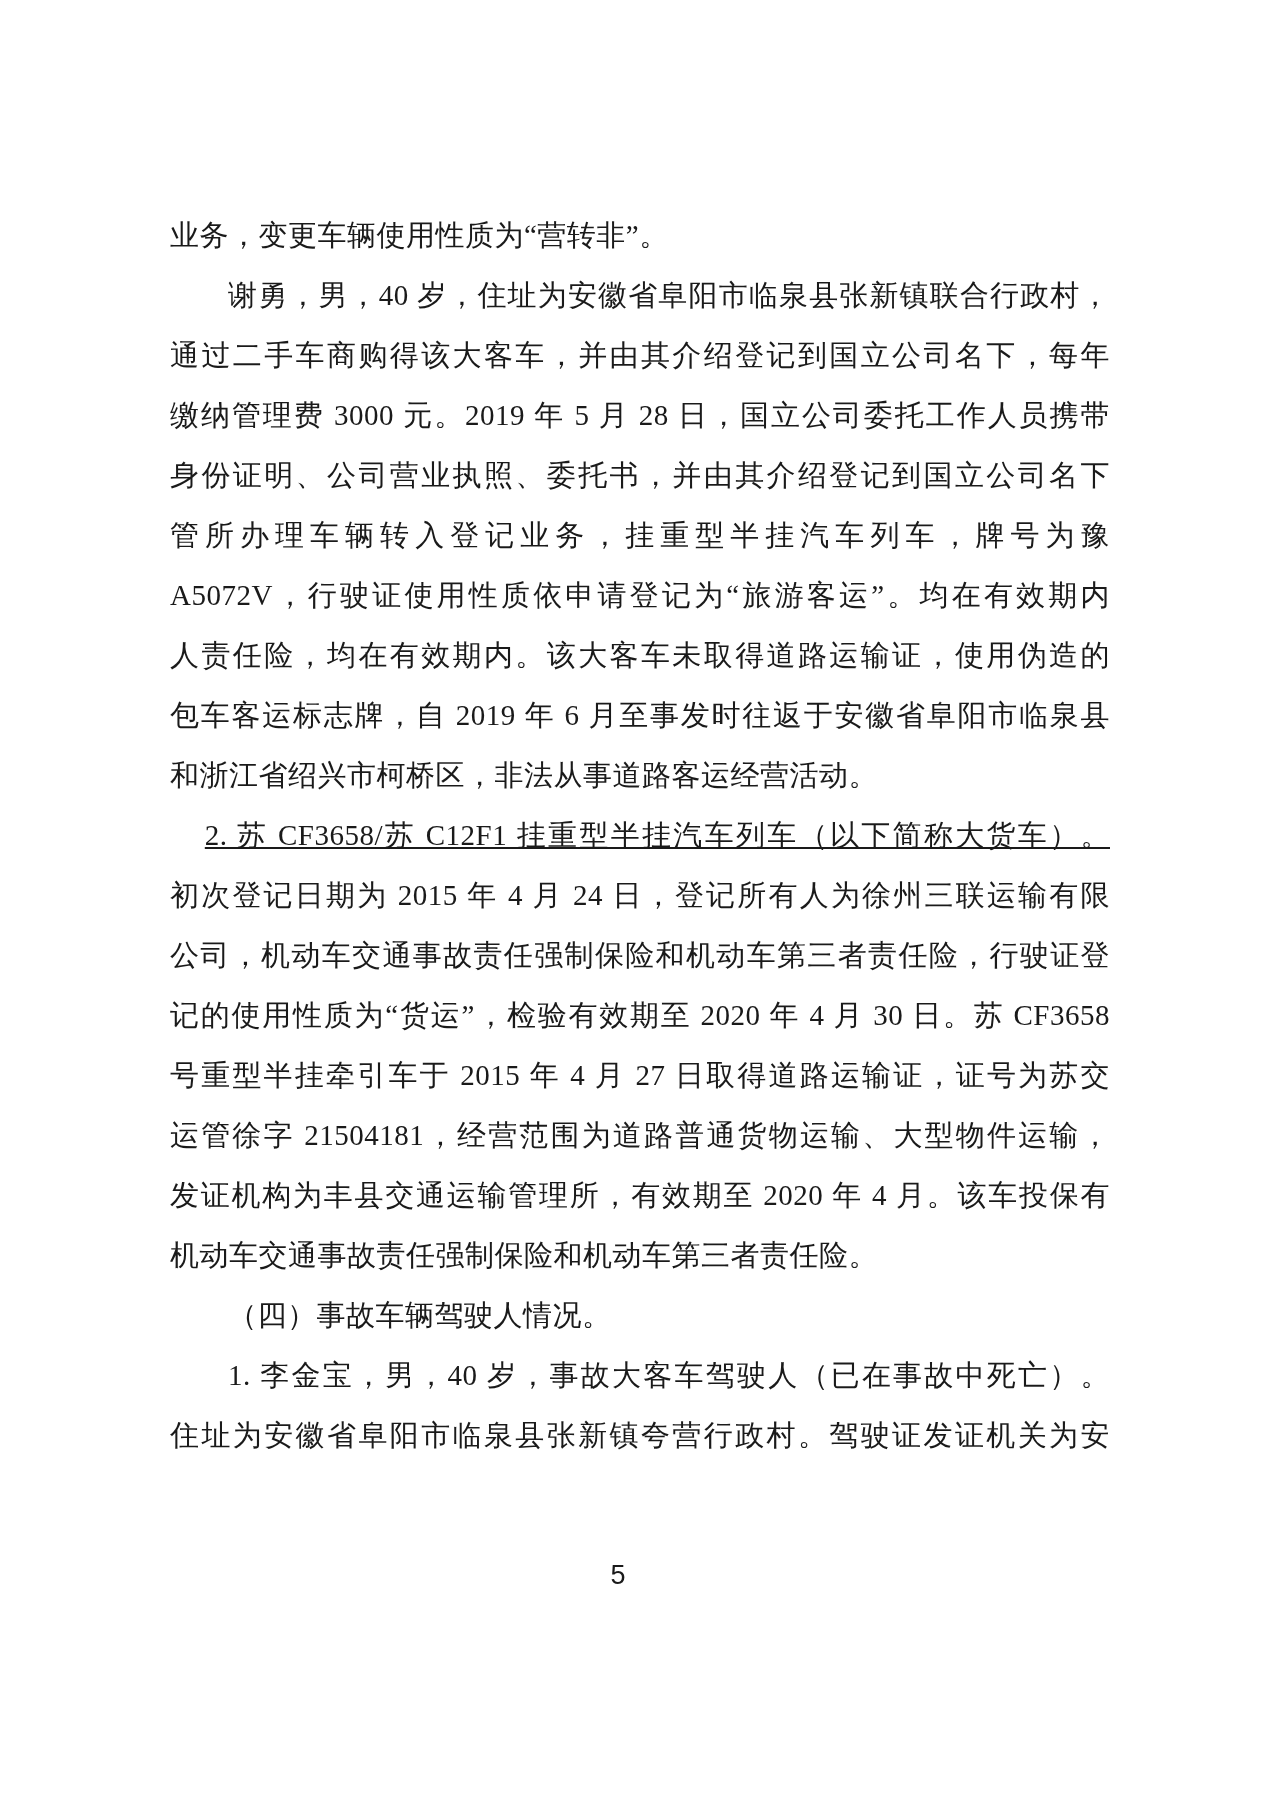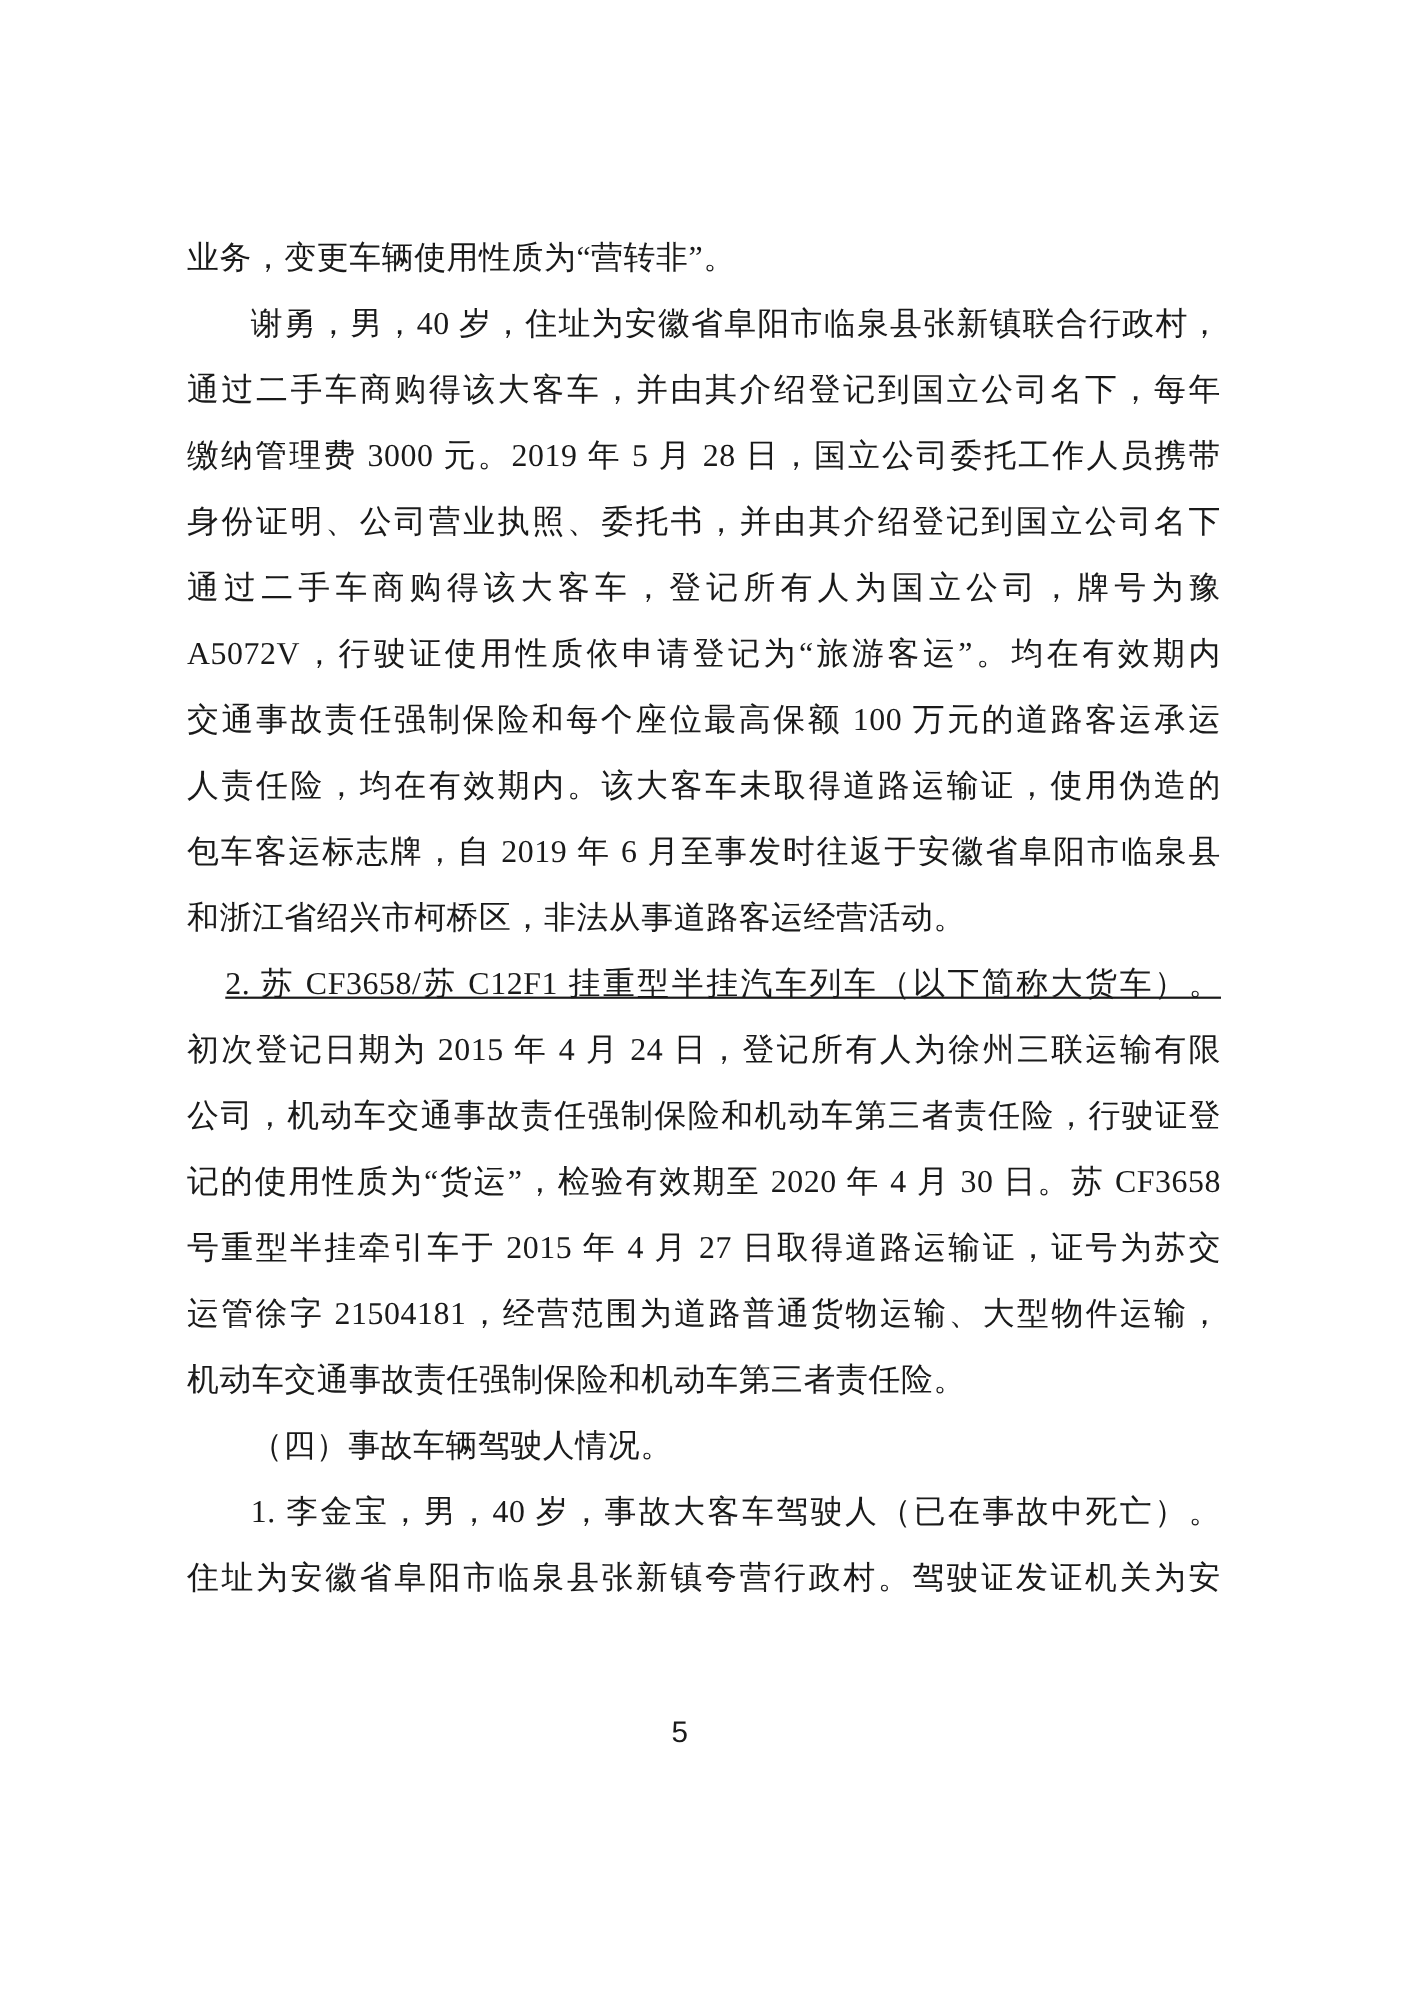--- a/index.html
+++ b/index.html
@@ -59,35 +59,35 @@
 
     <div class="para">
       <div class="line last">业务，变更车辆使用性质为“营转非”。</div>
     </div>
 
     <div class="para">
       <div class="line indent-2">谢勇，男，40 岁，住址为安徽省阜阳市临泉县张新镇联合行政村，</div>
       <div class="line">通过二手车商购得该大客车，并由其介绍登记到国立公司名下，每年</div>
       <div class="line">缴纳管理费 3000 元。2019 年 5 月 28 日，国立公司委托工作人员携带</div>
       <div class="line">身份证明、公司营业执照、委托书，并由其介绍登记到国立公司名下</div>
-      <div class="line">通过二手车商购得该大客车，登记所有人为国立公司，牌号为豫</div>
+      <div class="line">管所办理车辆转入登记业务，挂重型半挂汽车列车，牌号为豫</div>
       <div class="line">A5072V，行驶证使用性质依申请登记为“旅游客运”。均在有效期内</div>
-      <div class="line">交通事故责任强制保险和每个座位最高保额 100 万元的道路客运承运</div>
       <div class="line">人责任险，均在有效期内。该大客车未取得道路运输证，使用伪造的</div>
       <div class="line">包车客运标志牌，自 2019 年 6 月至事发时往返于安徽省阜阳市临泉县</div>
       <div class="line last">和浙江省绍兴市柯桥区，非法从事道路客运经营活动。</div>
     </div>
 
     <div class="para">
       <div class="line indent-1">2. 苏 CF3658/苏 C12F1 挂重型半挂汽车列车（以下简称大货车）。</div>
       <div class="line">初次登记日期为 2015 年 4 月 24 日，登记所有人为徐州三联运输有限</div>
       <div class="line">公司，机动车交通事故责任强制保险和机动车第三者责任险，行驶证登</div>
       <div class="line">记的使用性质为“货运”，检验有效期至 2020 年 4 月 30 日。苏 CF3658</div>
       <div class="line">号重型半挂牵引车于 2015 年 4 月 27 日取得道路运输证，证号为苏交</div>
       <div class="line">运管徐字 21504181，经营范围为道路普通货物运输、大型物件运输，</div>
+      <div class="line">发证机构为丰县交通运输管理所，有效期至 2020 年 4 月。该车投保有</div>
       <div class="line last">机动车交通事故责任强制保险和机动车第三者责任险。</div>
     </div>
 
     <div class="para">
       <div class="line last indent-2 bold">（四）事故车辆驾驶人情况。</div>
     </div>
 
     <div class="para">
       <div class="line indent-2">1. 李金宝，男，40 岁，事故大客车驾驶人（已在事故中死亡）。</div>
       <div class="line">住址为安徽省阜阳市临泉县张新镇夸营行政村。驾驶证发证机关为安</div>

